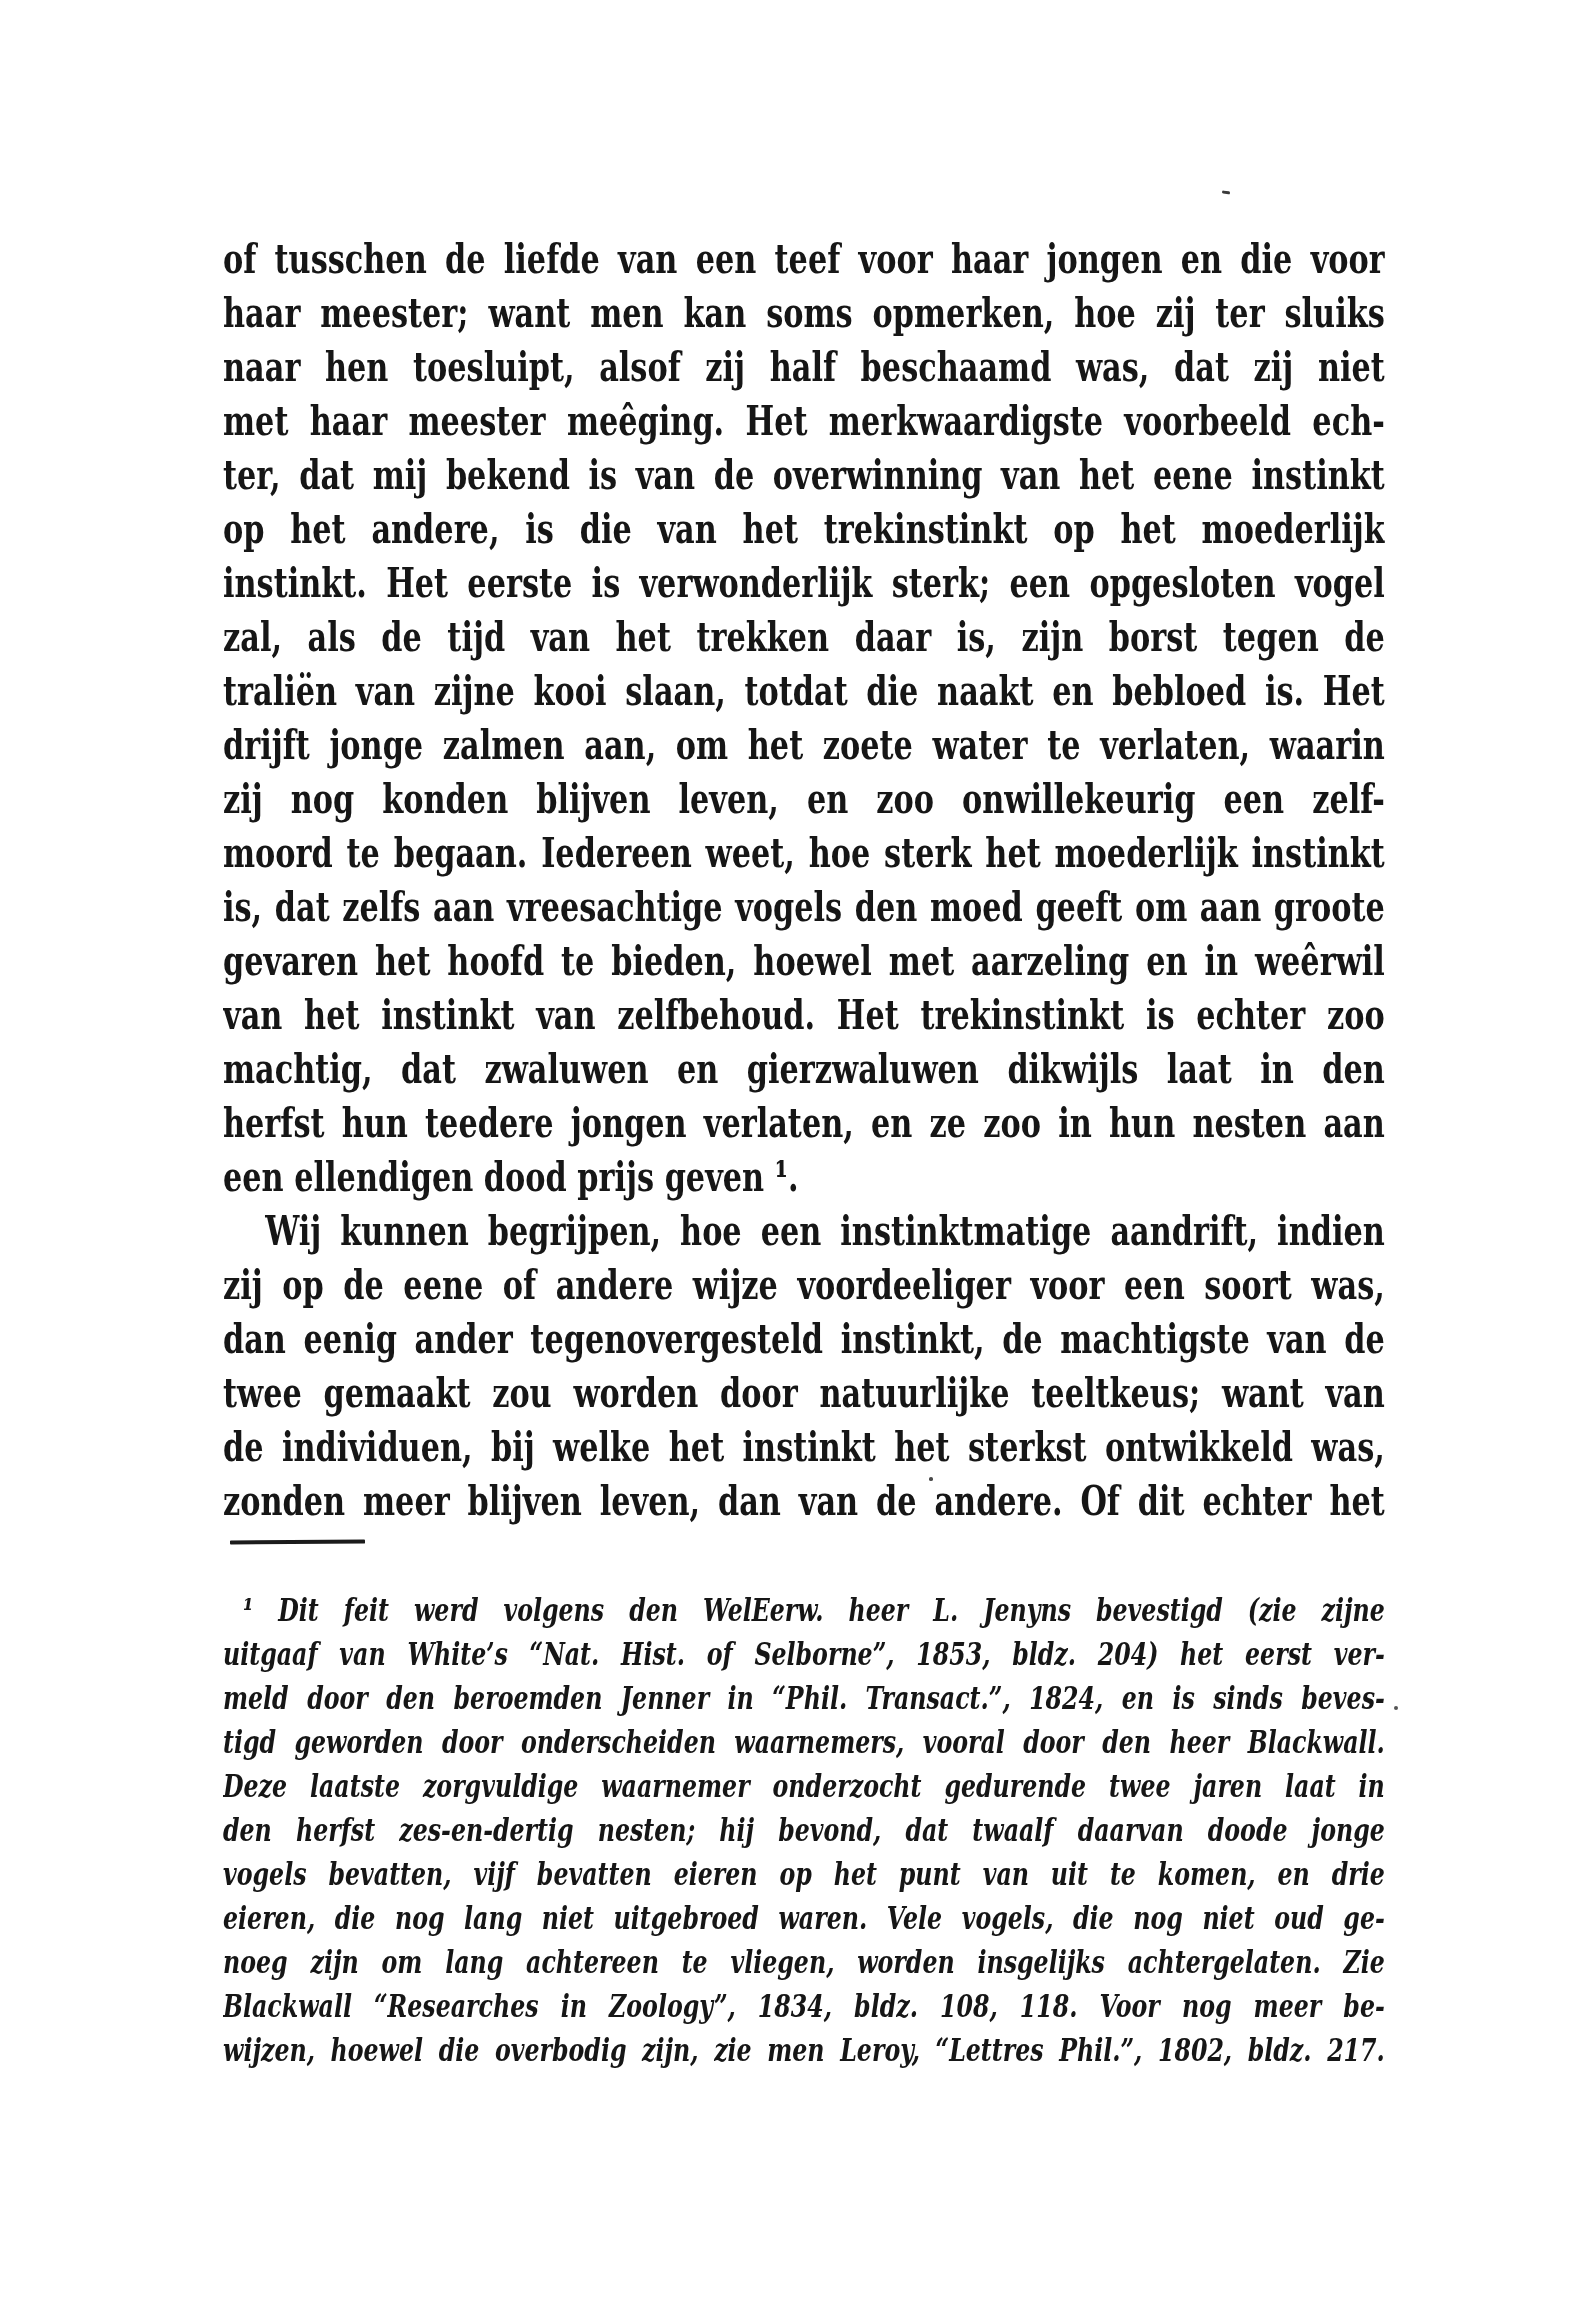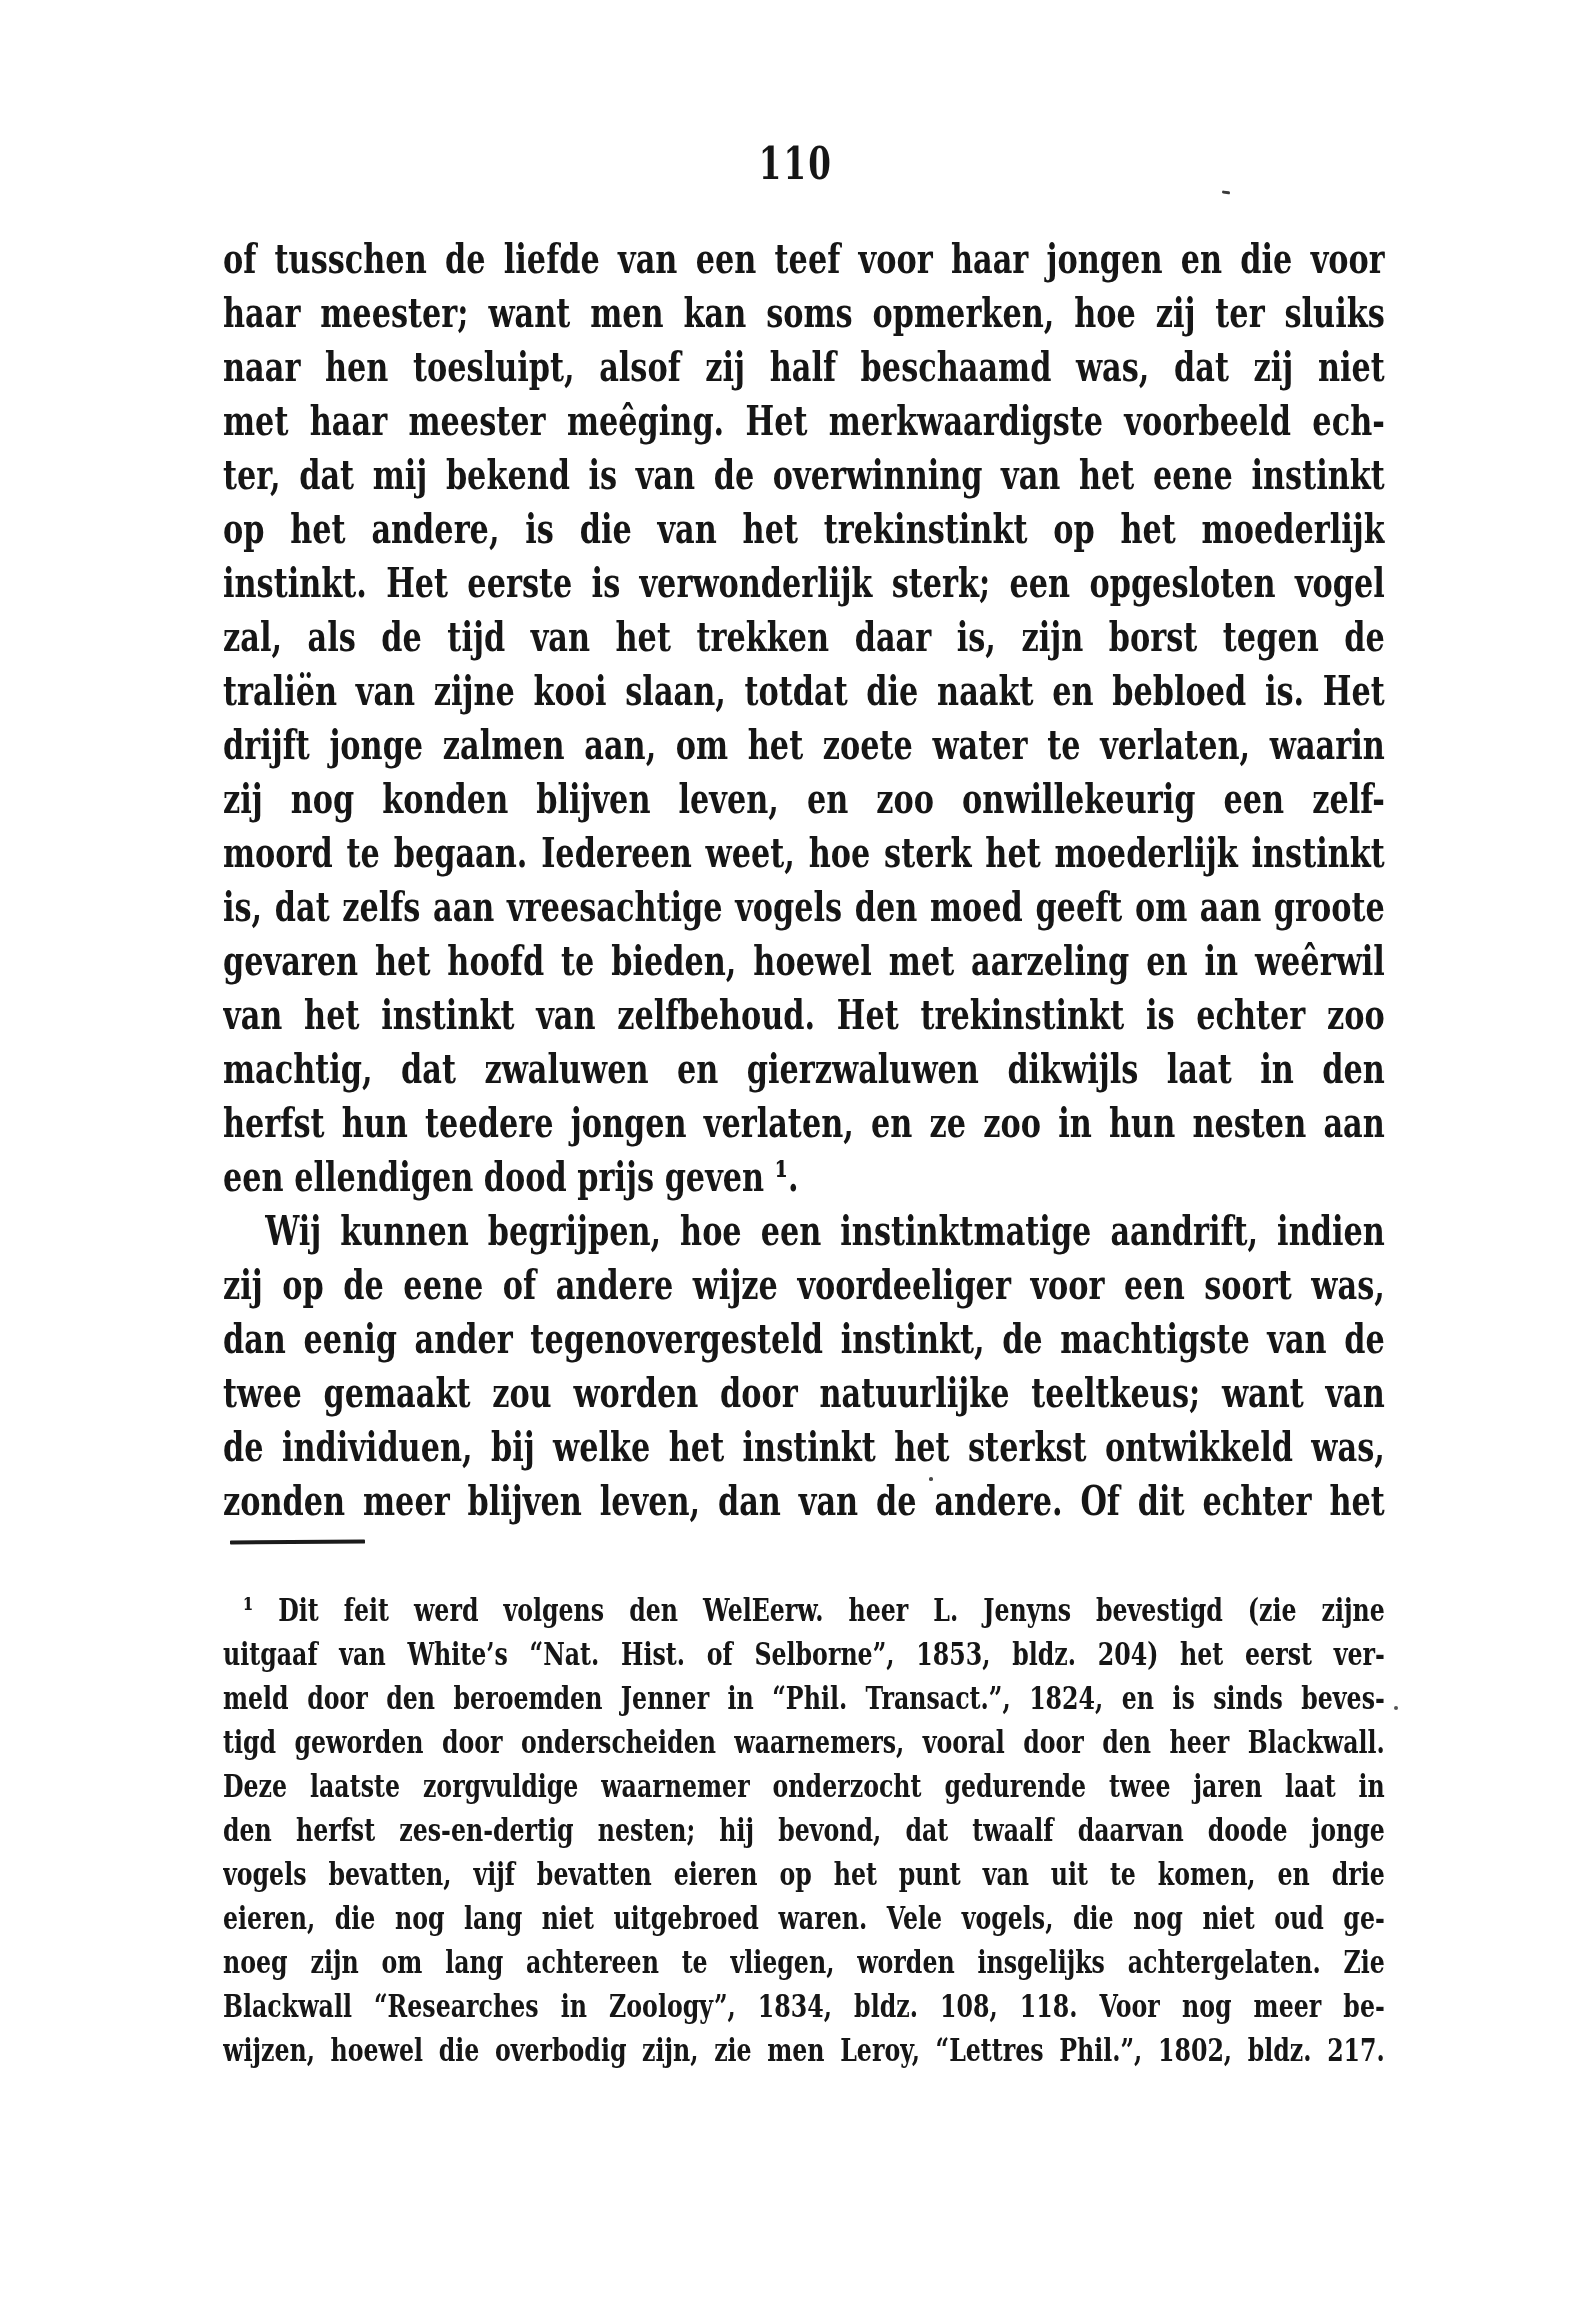--- a/index.html
+++ b/index.html
@@ -66,20 +66,21 @@
     height: 3.7px;
     background: #1b1b1b;
     border-radius: 0.9px;
     transform: rotate(-0.35deg);
   }
   .footnote-wrap {
     position: absolute;
     left: 223px;
     top: 1588px;
     width: 1162px;
+    font-style: italic;
   }
   .footnote-wrap .scalebox { font-size: 32px; }
   .fl {
     height: 44px;
     line-height: 44px;
     text-align: justify;
     text-align-last: justify;
     -moz-text-align-last: justify;
     overflow: hidden;
   }
@@ -88,23 +89,20 @@
   .speck { position: absolute; background: #3a3a3a; }
   .speck-top { left: 1222px; top: 191px; width: 8.3px; height: 3.2px; border-radius: 1.4px; transform: rotate(8deg); }
   .speck-mid { left: 929px; top: 1477px; width: 3.7px; height: 3.7px; border-radius: 50%; background: #4a4a4a; }
   .speck-fn  { left: 1394px; top: 1706px; width: 4.2px; height: 4.2px; border-radius: 50%; background: #555555; }
 </style>
 </head>
 <body>
 
 <div class="page">
 
-  <div class="pageno-wrap">
-    <div class="scalebox">110</div>
-  </div>
 
   <div class="body-wrap">
     <div class="scalebox">
       <div>
         <div class="bl jl">of tusschen de liefde van een teef voor haar jongen en die voor</div>
         <div class="bl jl">haar meester; want men kan soms opmerken, hoe zij ter sluiks</div>
         <div class="bl jl">naar hen toesluipt, alsof zij half beschaamd was, dat zij niet</div>
         <div class="bl jl">met haar meester meêging. Het merkwaardigste voorbeeld ech-</div>
         <div class="bl jl">ter, dat mij bekend is van de overwinning van het eene instinkt</div>
         <div class="bl jl">op het andere, is die van het trekinstinkt op het moederlijk</div>

